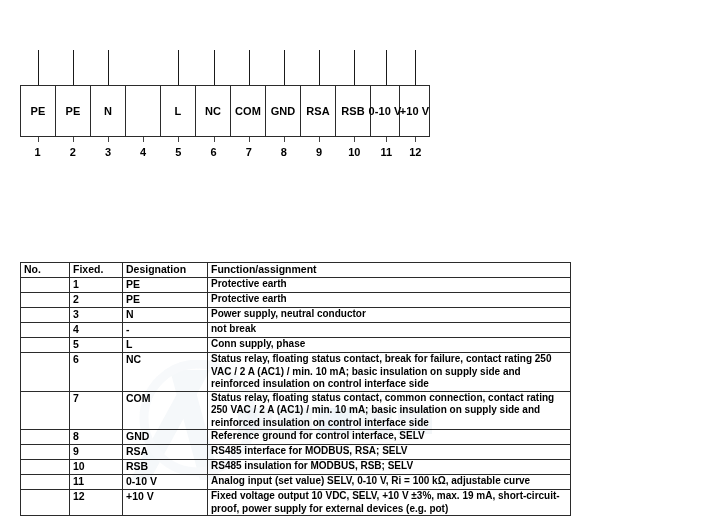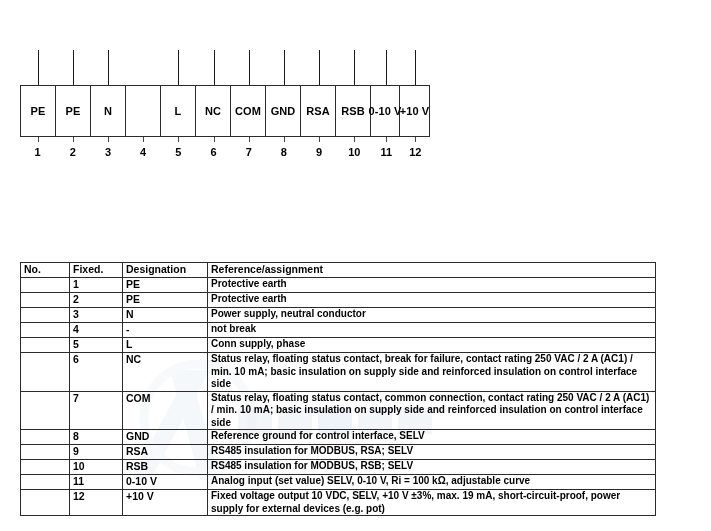--- a/index.html
+++ b/index.html
@@ -94,21 +94,21 @@
     justify-content: center;
     font-size: 11px;
     font-weight: bold;
   }
 
   
   #pin-table {
     position: absolute;
     left: 20px;
     top: 262px;
-    width: 636px;
+    width: 551px;
     border-collapse: collapse;
     background: transparent;
     font-size: 10px;
   }
   #pin-table td, #pin-table th {
     border: 1.3px solid #2b2b2b;
     padding: 0px 3px;
     vertical-align: top;
     text-align: left;
     font-weight: bold;
@@ -248,21 +248,21 @@
       <div class="num-cell" style="width: 29px;">12</div>
     </div>
 </div>
 
 <table id="pin-table">
   <thead>
     <tr>
       <th class="col-no">No.</th>
       <th class="col-conn">Fixed.</th>
       <th class="col-desig">Designation</th>
-      <th class="col-func">Reference/assignment</th>
+      <th class="col-func">Function/assignment</th>
     </tr>
   </thead>
   <tbody id="pin-table-body">
       <tr>
         <td class="col-no"></td>
         <td class="col-conn">1</td>
         <td class="col-desig">PE</td>
         <td class="col-func">Protective earth</td>
       </tr>
       <tr>
@@ -304,21 +304,21 @@
       <tr>
         <td class="col-no"></td>
         <td class="col-conn">8</td>
         <td class="col-desig">GND</td>
         <td class="col-func">Reference ground for control interface, SELV</td>
       </tr>
       <tr>
         <td class="col-no"></td>
         <td class="col-conn">9</td>
         <td class="col-desig">RSA</td>
-        <td class="col-func">RS485 insulation for MODBUS, RSA; SELV</td>
+        <td class="col-func">RS485 interface for MODBUS, RSA; SELV</td>
       </tr>
       <tr>
         <td class="col-no"></td>
         <td class="col-conn">10</td>
         <td class="col-desig">RSB</td>
         <td class="col-func">RS485 insulation for MODBUS, RSB; SELV</td>
       </tr>
       <tr>
         <td class="col-no"></td>
         <td class="col-conn">11</td>

